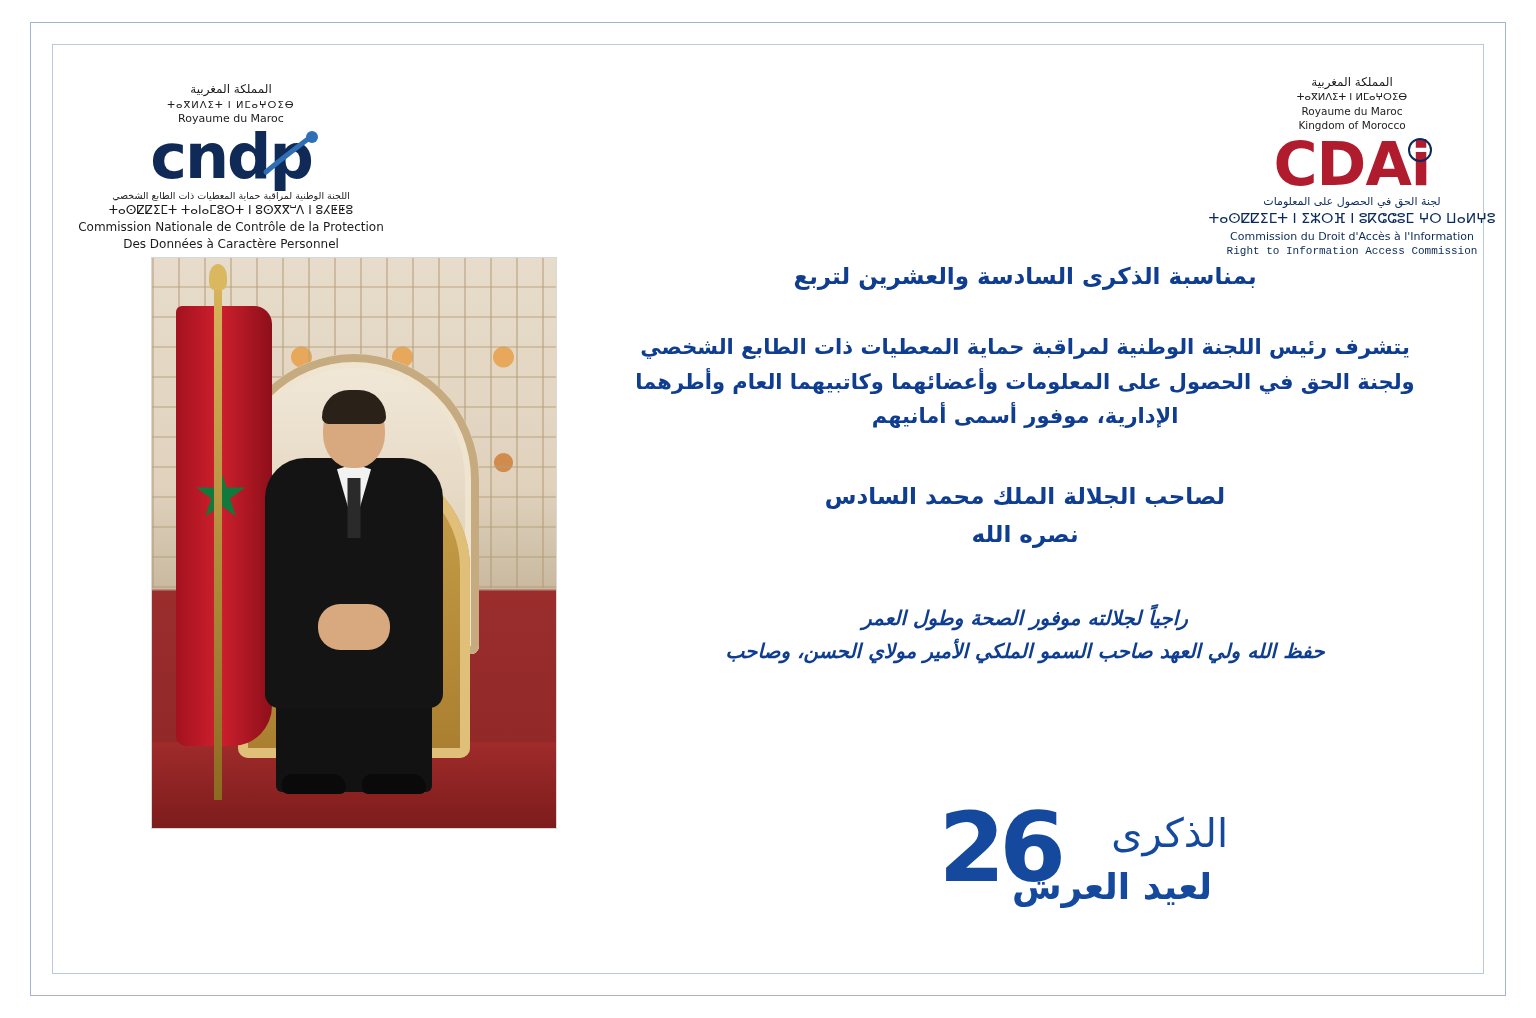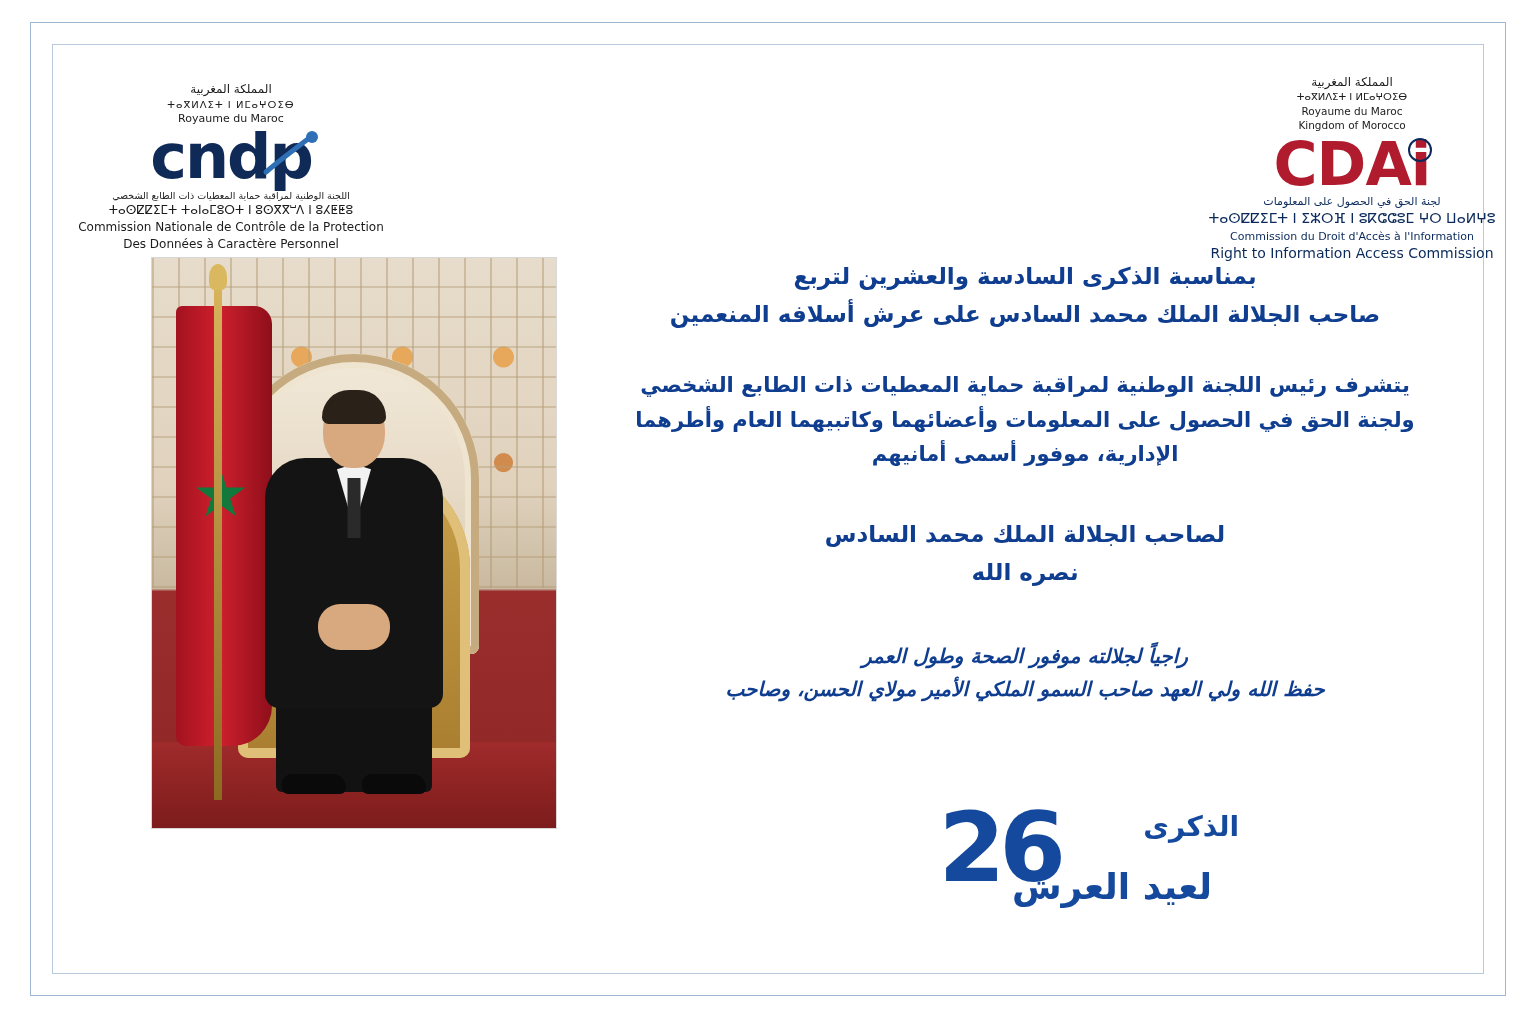--- a/index.html
+++ b/index.html
@@ -130,21 +130,21 @@
     right: -2px;
     top: 4px;
     width: 20px;
     height: 20px;
     border: 2px solid #0b2a5b;
     border-radius: 50%;
   }
   .logo-cdai .c-ar1 { font-size: 11px; color:#0b2a5b; line-height:1.4; }
   .logo-cdai .c-tif { font-size: 14px; color:#0b2a5b; line-height:1.4; }
   .logo-cdai .c-fr  { font-size: 11px; color:#0b2a5b; line-height:1.4; }
-  .logo-cdai .c-en  { font-size: 14px; color:#0b2a5b; line-height:1.4; }
+  .logo-cdai .c-en  { font-size: 11px; color:#0b2a5b; line-height:1.4;font-family:Liberation Mono, monospace; }
 
   
   .portrait-frame {
     position: absolute;
     left: 152px;
     top: 258px;
     width: 404px;
     height: 570px;
     background: #6a1d1d;
     box-shadow: 0 0 0 1px #d8d8d8;
@@ -378,24 +378,24 @@
     top: 0;
     font-size: 96px;
     font-weight: bold;
     color: #14499d;
     line-height: 1;
     letter-spacing: -6px;
     font-family: "DejaVu Sans", sans-serif;
   }
   .emblem .t1 {
     position: absolute;
-    right: 1px;
+    right: 12px;
     top: 10px;
-    font-size: 28px;
-    font-weight: 700;
+    font-size: 40px;
+    font-weight: 400;
     color: #14499d;
   }
   .emblem .t2 {
     position: absolute;
     right: 28px;
     top: 66px;
     font-size: 36px;
     font-weight: 700;
     color: #14499d;
   }
@@ -459,21 +459,20 @@
       <div class="fig-hands"></div>
       <div class="fig-head"></div>
       <div class="fig-hair"></div>
     </div>
   </div>
 
   <div class="content">
 
     <div class="block-occasion">
       <div class="line l1">بمناسبة الذكرى السادسة والعشرين لتربع</div>
-      <div class="line l2">صاحب الجلالة الملك محمد السادس على عرش أسلافه المنعمين</div>
     </div>
 
     <div class="block-body">
       <div class="line">يتشرف رئيس اللجنة الوطنية لمراقبة حماية المعطيات ذات الطابع الشخصي</div>
       <div class="line">ولجنة الحق في الحصول على المعلومات وأعضائهما وكاتبيهما العام وأطرهما</div>
       <div class="line">الإدارية، موفور أسمى أمانيهم</div>
     </div>
 
     <div class="block-to">
       <div class="line">لصاحب الجلالة الملك محمد السادس</div>

